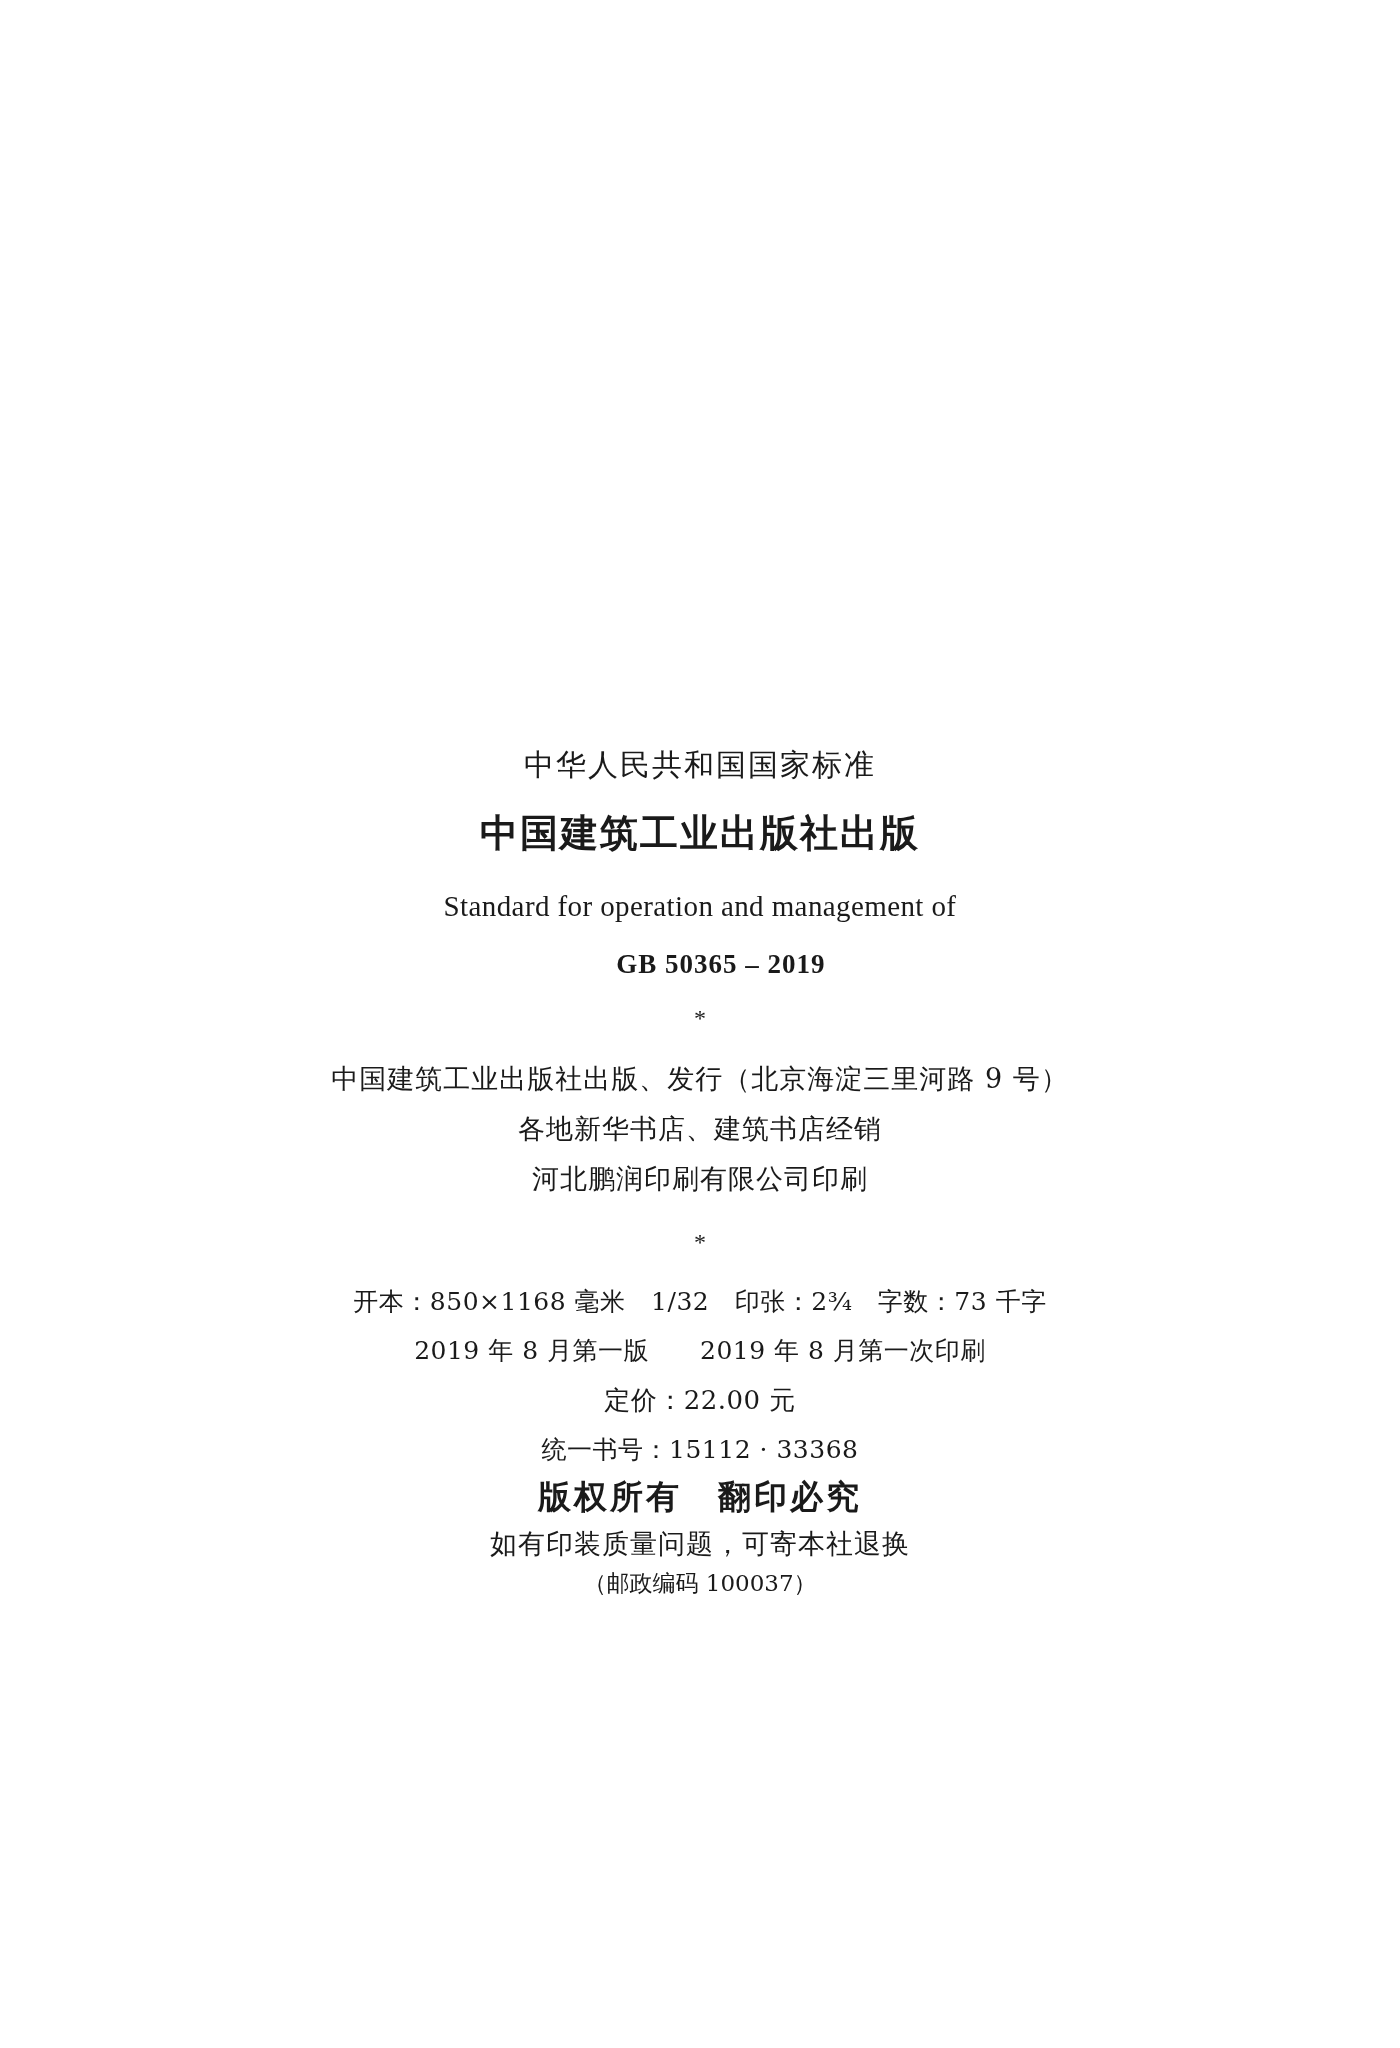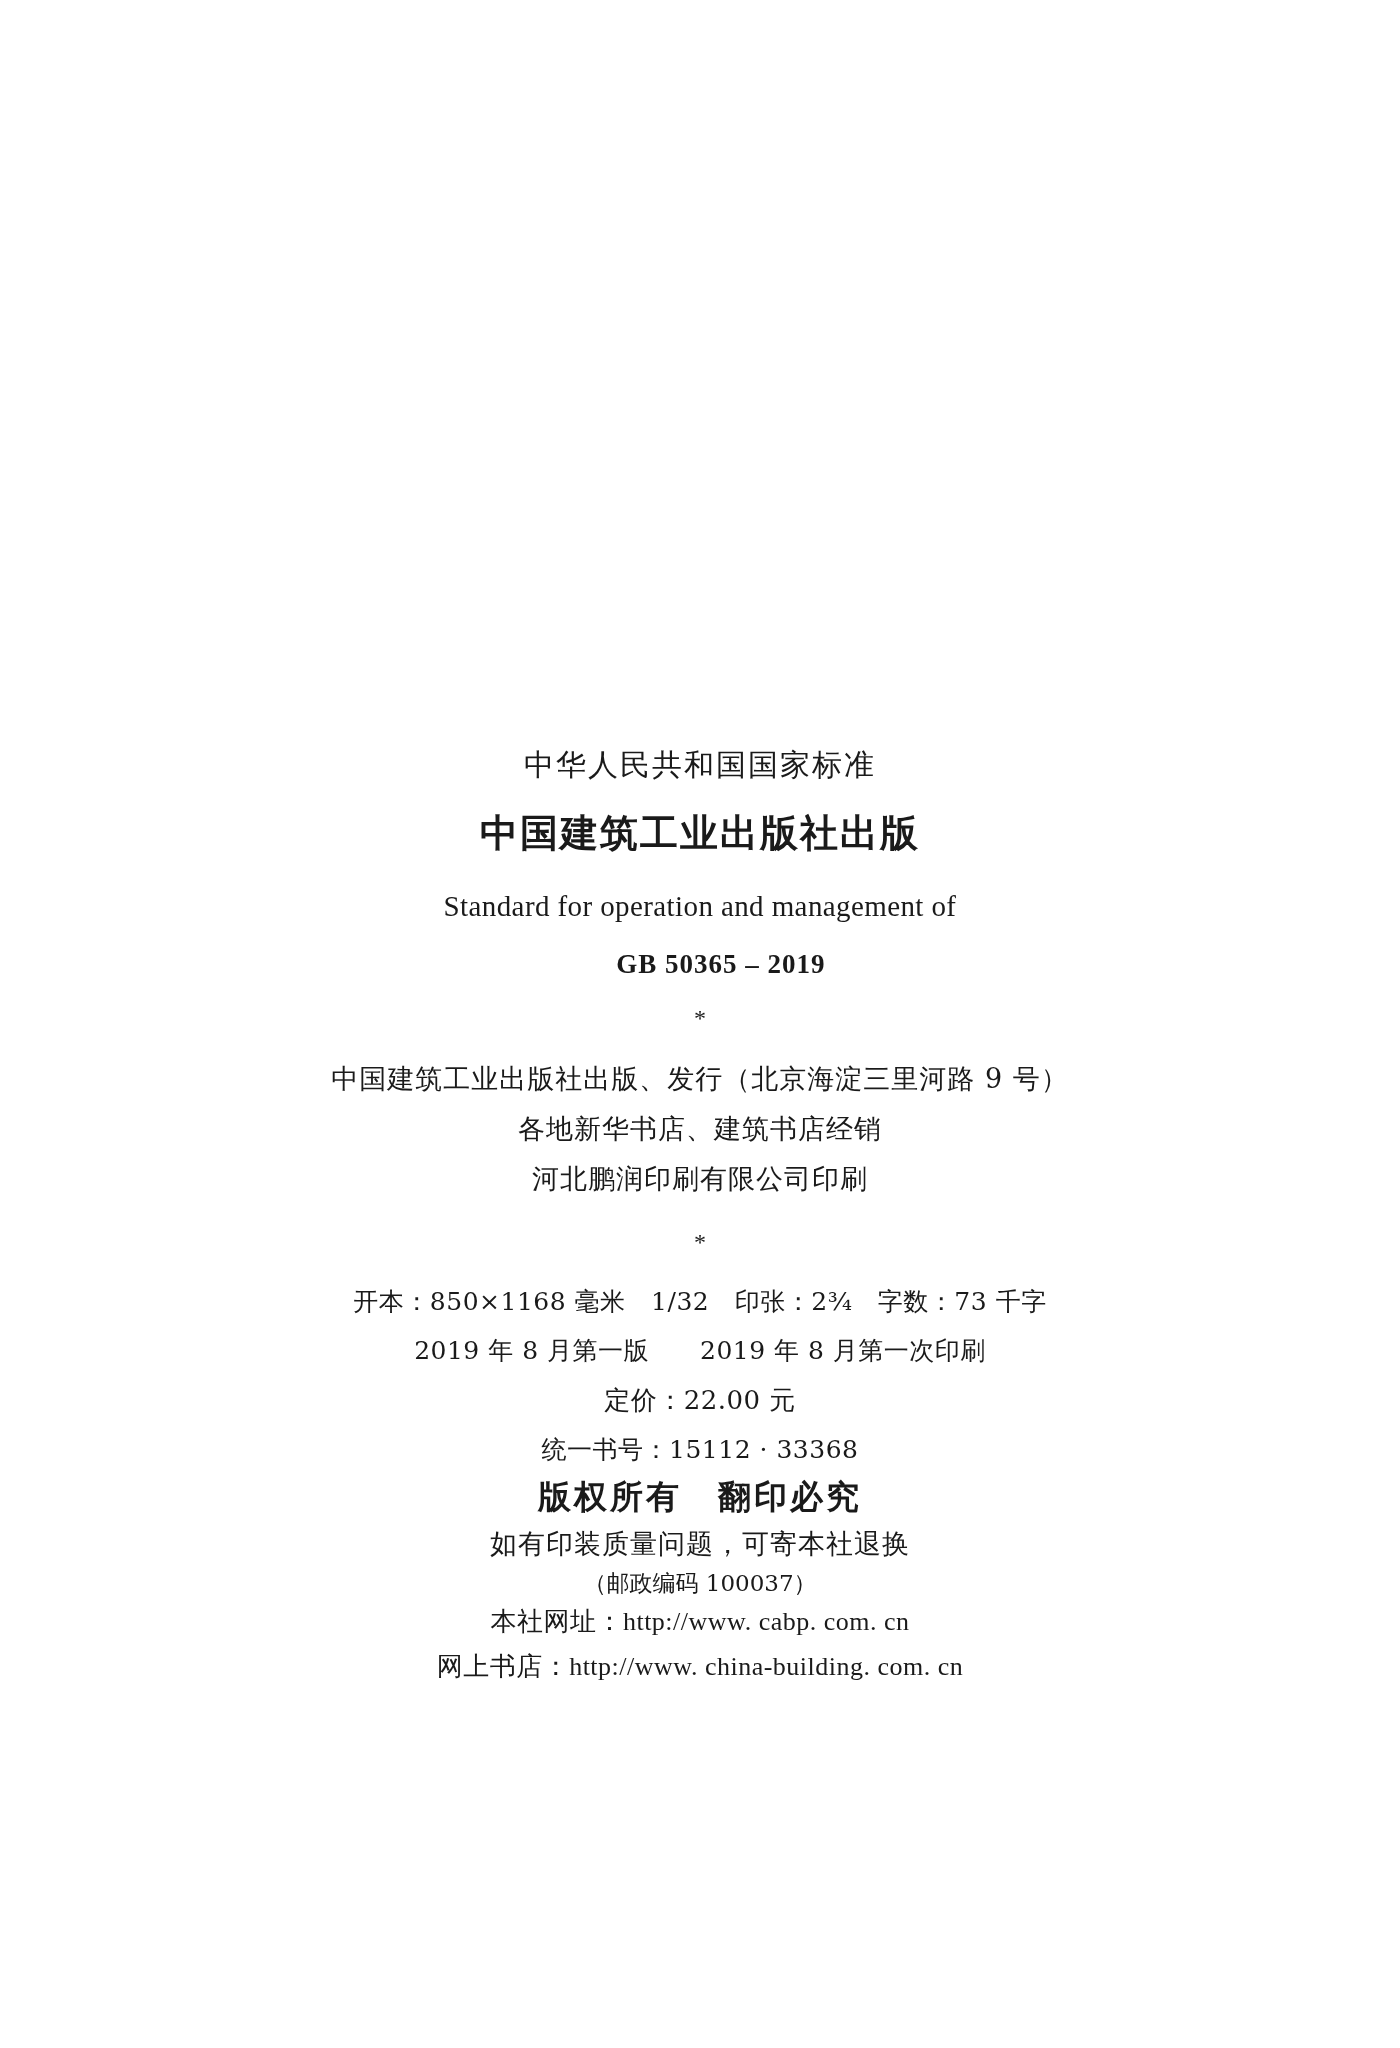--- a/index.html
+++ b/index.html
@@ -131,23 +131,15 @@
       <div class="line cn">开本：850×1168 毫米　1/32　印张：2¾　字数：73 千字</div>
       <div class="line cn">2019 年 8 月第一版　　2019 年 8 月第一次印刷</div>
       <div class="line price cn">定价：22.00 元</div>
       <div class="line cn">统一书号：15112 · 33368</div>
     </div>
 
     <div class="line copyright cn">版权所有　翻印必究</div>
     <div class="line notice cn">如有印装质量问题，可寄本社退换</div>
     <div class="line zip cn">（邮政编码 100037）</div>
 
-    <div class="weburl">
-      <div class="line">
-        <span class="cn">本社网址：</span><span class="mono-ish">http://www. cabp. com. cn</span>
-      </div>
-      <div class="line">
-        <span class="cn">网上书店：</span><span class="mono-ish">http://www. china-building. com. cn</span>
-      </div>
-    </div>
 
   </div>
 </div>
 
 </body></html>

